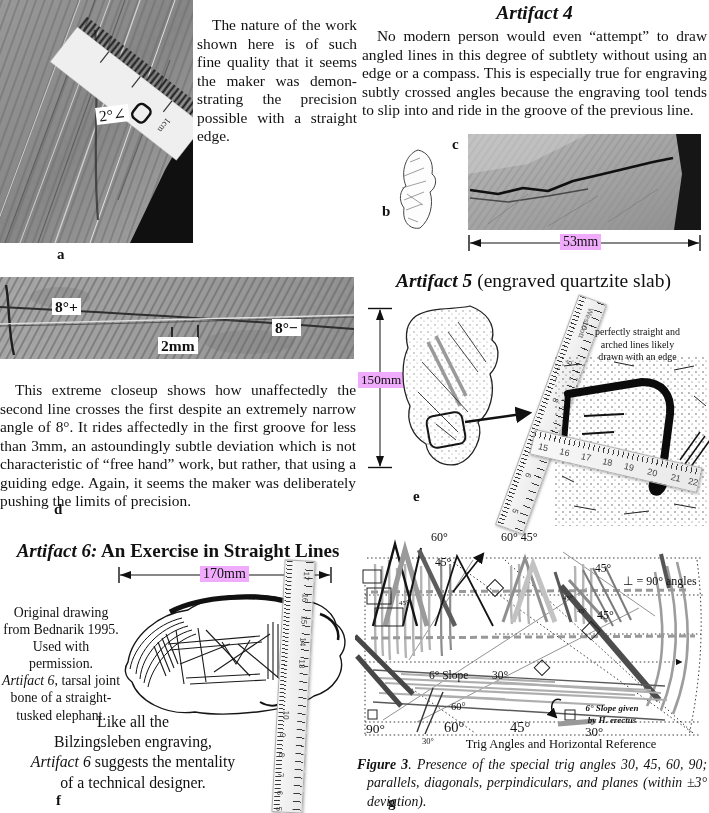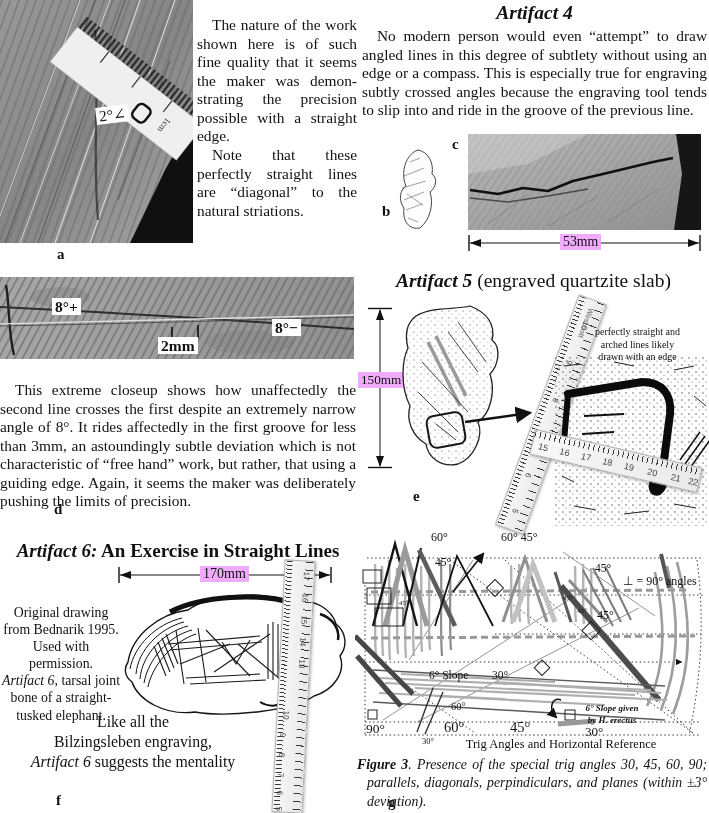--- a/index.html
+++ b/index.html
@@ -115,21 +115,20 @@
         <text x="126" y="30" font-size="9" fill="#333" transform="rotate(90 126 30)">1cm</text>
       </g>
     </svg>
     <span class="wbox" style="left:96px;top:106px;font-weight:400;transform:rotate(-7deg)">2°∠</span>
   </div>
   <span class="panel-letter abs" style="left:57px;top:246px">a</span>
 
   <div class="abs" style="left:197px;top:2px;width:160px">
     <div class="bodytext" style="margin-top:14px">
       <p>The nature of the work shown here is of such fine qual­ity that it seems the maker was demon­strating the preci­sion possible with a straight edge.</p>
-      <p>Note that these perfectly straight lines are “diagonal” to the natural striations.</p>
     </div>
   </div>
 
   <div class="abs" style="left:362px;top:2px;width:345px">
     <div class="art-title">Artifact 4</div>
     <div class="bodytext" style="margin-top:3px">
       <p>No modern person would even “attempt” to draw angled lines in this degree of subtlety without using an edge or a compass. This is especially true for en­graving subtly crossed angles because the engraving tool tends to slip into and ride in the groove of the previous line.</p>
     </div>
   </div>
 
@@ -358,20 +357,21 @@
       <span class="rnum rot90" style="left:4px;top:190px">8</span>
       <span class="rnum rot90" style="left:4px;top:210px">7</span>
       <span class="rnum rot90" style="left:4px;top:228px">6</span>
       <span class="rnum rot90" style="left:4px;top:244px">5</span>
     </div>
 
     <div class="abs bigcap" style="left:2px;top:172px;width:262px">
       <span>Like all the</span><br>
       <span>Bilzingsleben engraving,</span><br>
       <span class="it">Artifact 6</span><span> suggests the mentality</span><br>
+      <span>of a technical designer.</span>
     </div>
 
     <span class="panel-letter abs" style="left:56px;top:252px">f</span>
   </div>
 
   <div class="abs" style="left:355px;top:530px;width:354px;height:283px">
     <svg width="354" height="228">
       <g stroke="#222" stroke-width="0.9" stroke-dasharray="1.5 2.6" fill="none">
         <line x1="12" y1="28" x2="348" y2="28"></line>
         <line x1="10" y1="65" x2="348" y2="65"></line>

